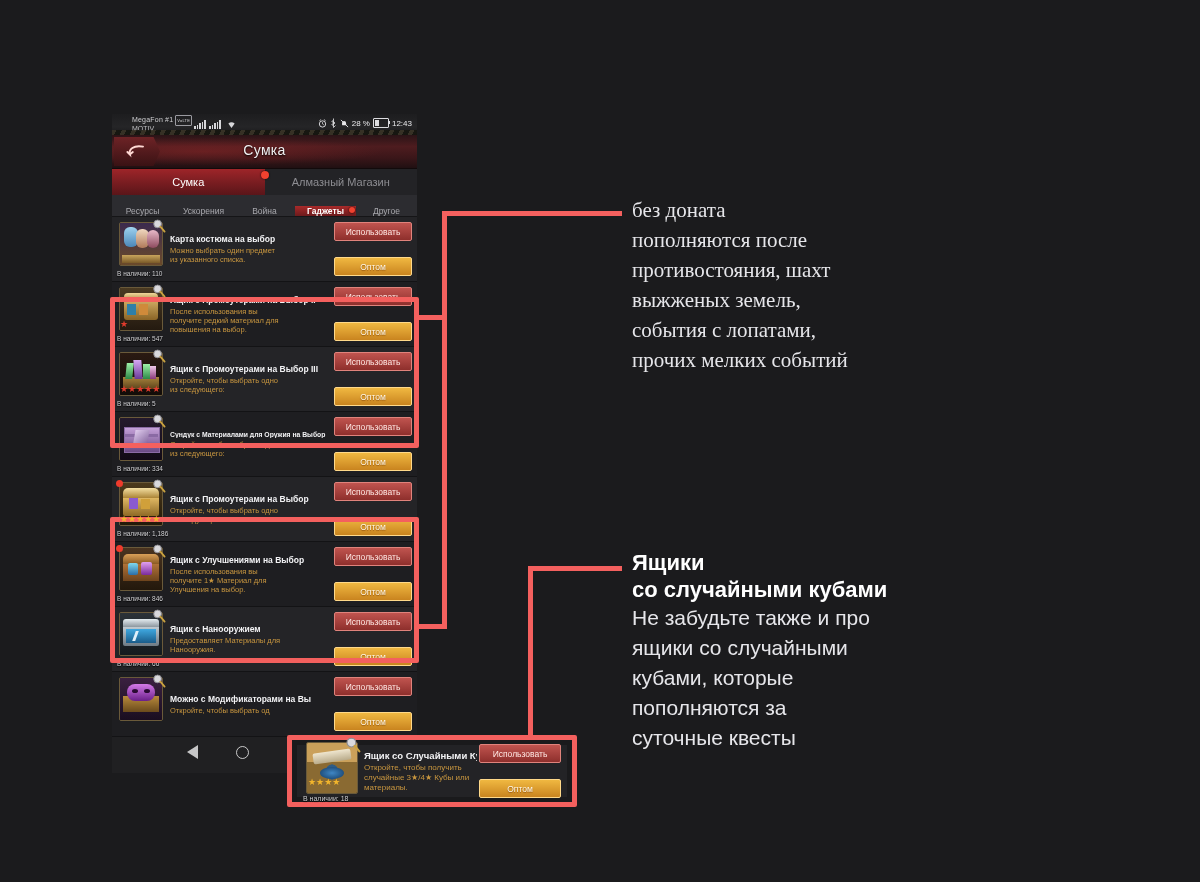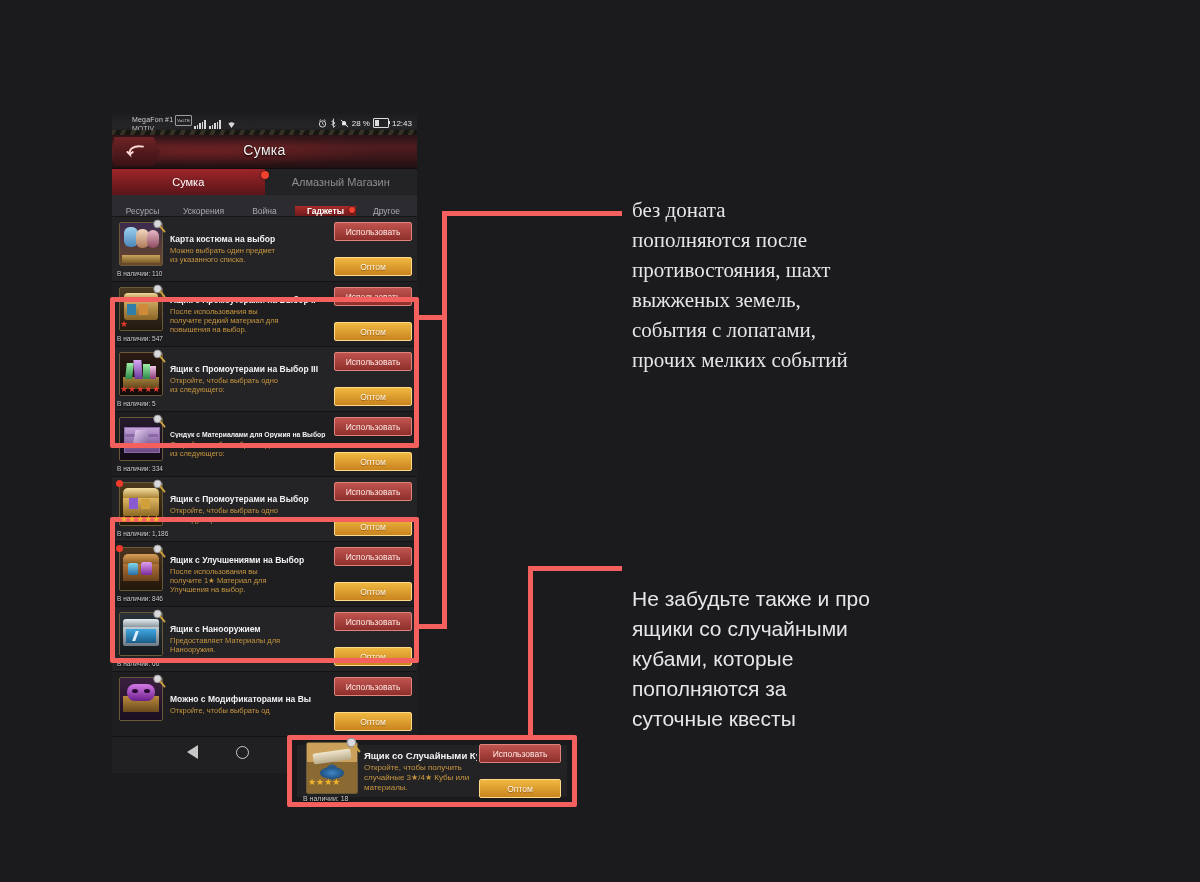--- a/index.html
+++ b/index.html
@@ -517,20 +517,22 @@
   <div class="note" style="left:632px; top:195px; width:420px;">
     <p style="white-space:pre-line;font-family:Liberation Serif, serif;">без доната
 пополняются после
 противостояния, шахт
 выжженых земель,
 события с лопатами,
 прочих мелких событий</p>
   </div>
 
   <div class="note" style="left:632px; top:549px; width:420px;">
-    <p style="white-space:pre-line;margin-top:35px;">Не забудьте также и про
+    <h3 style="white-space:pre-line;">Ящики
+со случайными кубами</h3>
+    <p style="white-space:pre-line;">Не забудьте также и про
 ящики со случайными
 кубами, которые
 пополняются за
 суточные квесты</p>
   </div>
 
 </div>
 
 </body></html>

